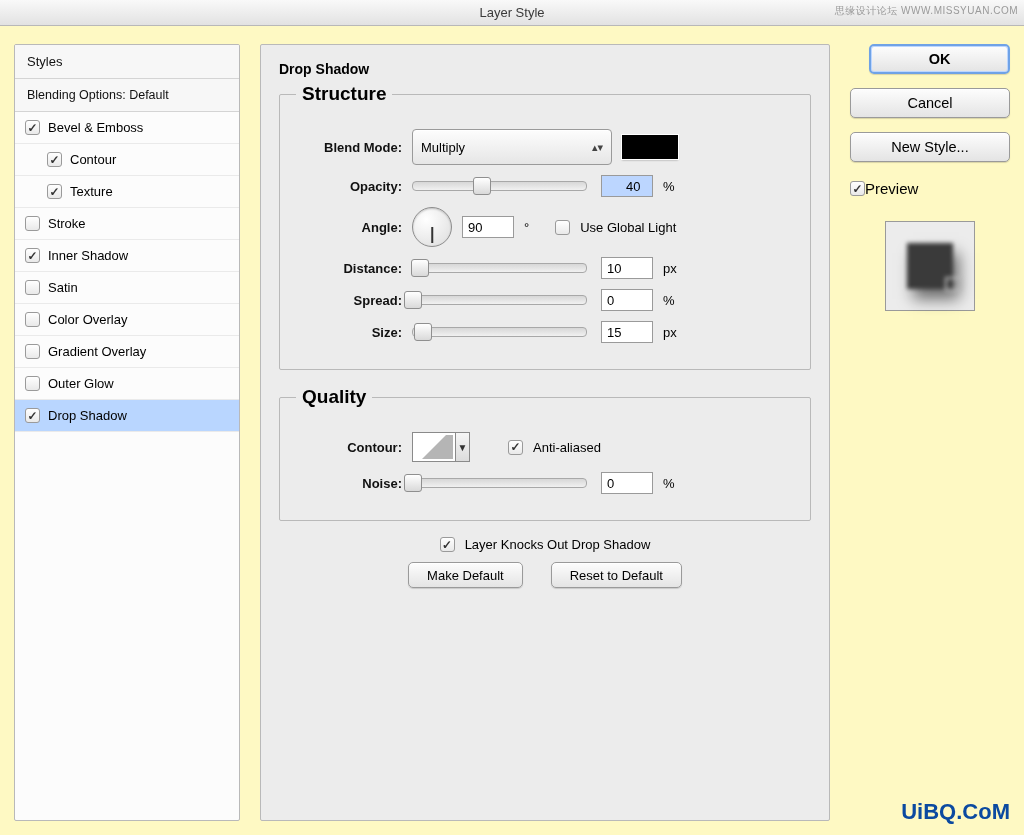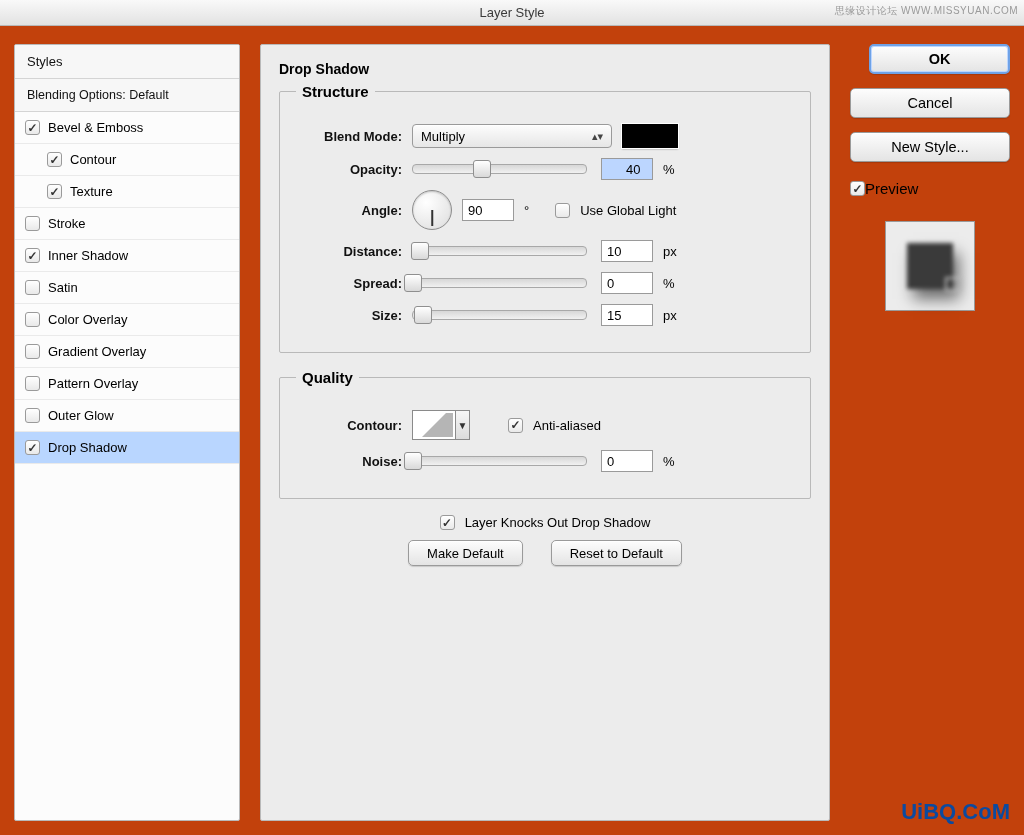--- a/index.html
+++ b/index.html
@@ -26,21 +26,21 @@
   .tr-watermark {
     position: absolute; top: 4px; right: 6px; color:#9a9a9a; font-size:10px;
     letter-spacing:0.5px;
   }
   .br-watermark {
     position: absolute; bottom: 10px; right: 14px;
     font-weight: 800; font-size: 22px; color:#0b4aa0;
     font-family: Arial Black, Arial, sans-serif;
   }
   .window-body {
-    background: #c2410c;
+    background: #fef9c3;
     height: 809px;
     padding: 18px 14px 14px 14px;
     position: relative;
   }
   .layout {
     display: flex;
     gap: 20px;
     height: 100%;
   }
   
@@ -95,36 +95,36 @@
   }
   fieldset.group {
     border: 1px solid #b9b9b9;
     border-radius: 2px;
     padding: 14px 16px 16px 16px;
     margin: 0 0 16px 0;
   }
   fieldset.group > legend {
     font-weight: 700;
     padding: 0 6px;
-    font-size: 15px;
+    font-size: 19px;
   }
   .row {
     display: flex;
     align-items: center;
     margin: 10px 0;
     gap: 10px;
   }
   .row .lbl {
     width: 106px;
     text-align: right;
     color: #111;
     font-weight: bold;
   }
   .select {
-    width: 200px; height: 24px;
+    width: 200px; height: 36px;
     border: 1px solid #9a9a9a;
     border-radius: 4px;
     background: linear-gradient(#fdfdfd,#e6e6e6);
     display:flex; align-items:center; justify-content:space-between;
     padding: 0 8px;
     box-shadow: 0 1px 0 #fff inset;
   }
   .select .caret { font-size: 11px; color:#444; }
   .color-swatch {
     width: 56px; height: 24px; background:#000;
@@ -271,24 +271,20 @@
             <span class="chk"></span>
             <span>Satin</span>
           </div>
           <div class="style-item">
             <span class="chk"></span>
             <span>Color Overlay</span>
           </div>
           <div class="style-item">
             <span class="chk"></span>
             <span>Gradient Overlay</span>
-          </div>
-          <div class="style-item">
-            <span class="chk"></span>
-            <span>Pattern Overlay</span>
           </div>
           <div class="style-item">
             <span class="chk"></span>
             <span>Outer Glow</span>
           </div>
           <div class="style-item selected">
             <span class="chk on"></span>
             <span>Drop Shadow</span>
           </div>
         </div>

